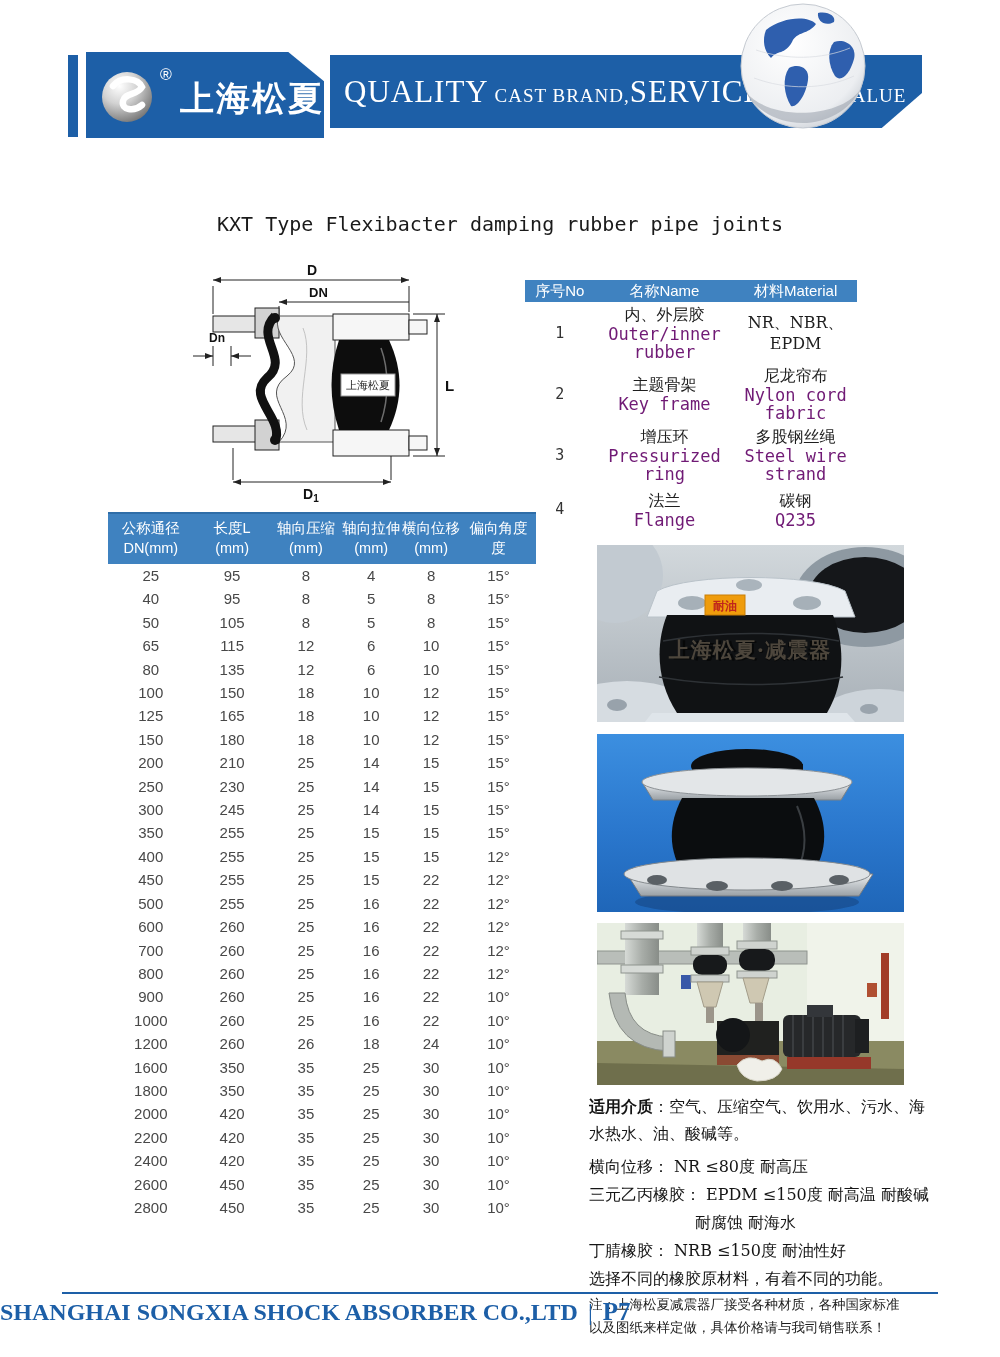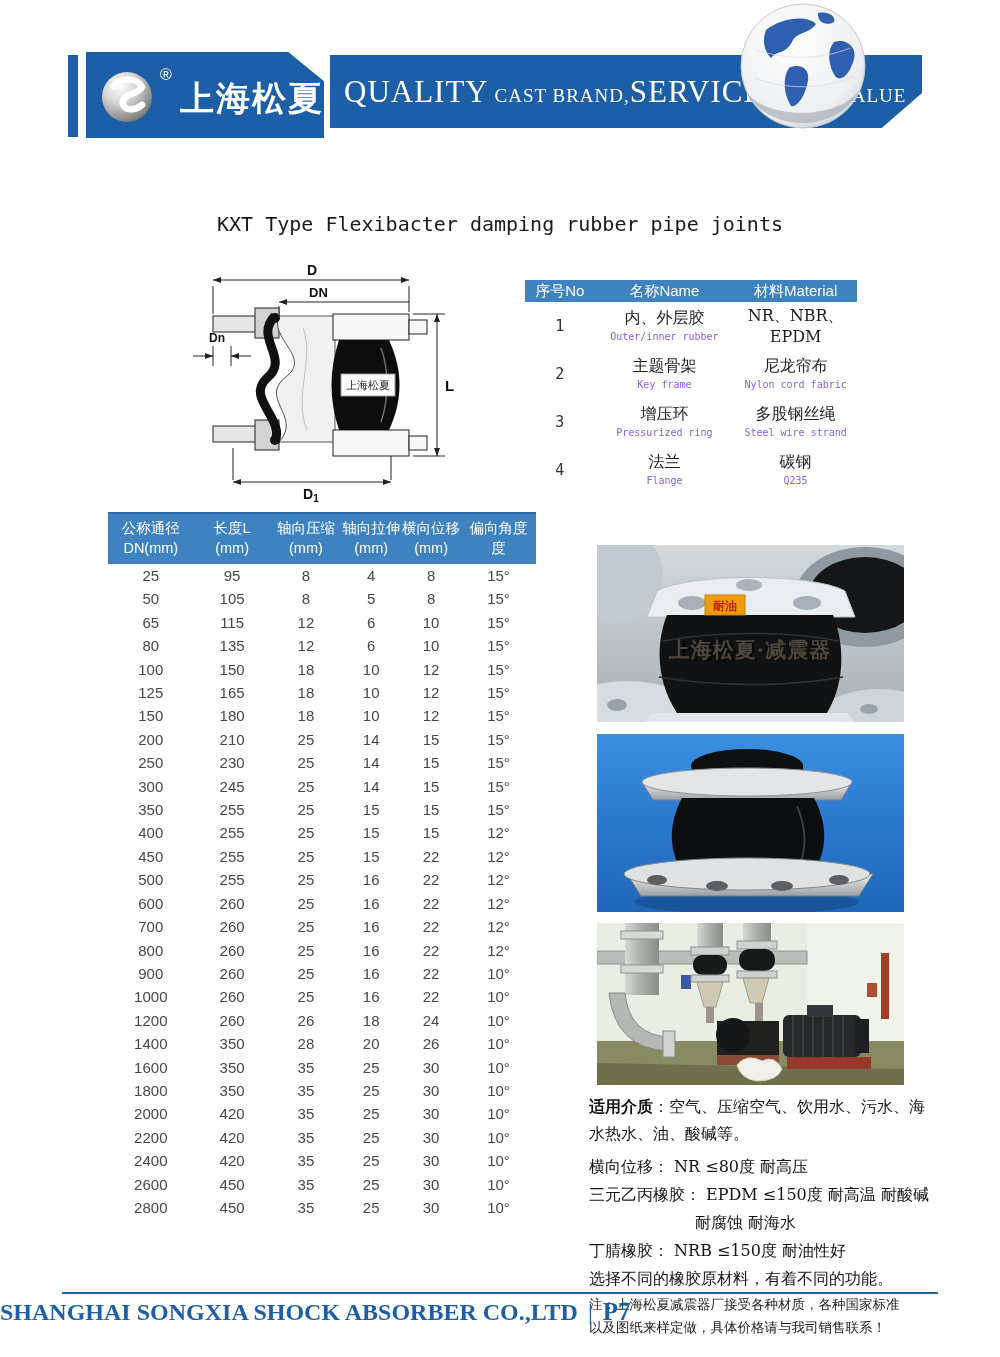--- a/index.html
+++ b/index.html
@@ -28,21 +28,21 @@
 
   
   .drawing{position:absolute;left:183px;top:258px;width:335px;height:246px;}
 
   
   .materials{position:absolute;left:525px;top:280px;width:332px;border-collapse:collapse;table-layout:fixed;}
   .materials th{background:var(--table-header-blue,#3f82c0);color:#fff;font-weight:normal;font-size:15px;height:22px;padding:0;}
   .materials td{padding:2px 0;height:44px;vertical-align:middle;text-align:center;}
   .m-no{font-size:15px;color:#333;font-family:"DejaVu Sans Mono","Liberation Mono",monospace;}
   .m-cn{font-size:16px;color:#1e1e1e;font-family:"DejaVu Serif","Liberation Serif",serif;line-height:21px;}
-  .m-en{font-size:10px;color:#8b5cf6;font-family:"DejaVu Sans Mono","Liberation Mono",monospace;line-height:18px;text-align:center;}
+  .m-en{font-size:17px;color:#701a75;font-family:"DejaVu Sans Mono","Liberation Mono",monospace;line-height:18px;text-align:center;}
 
   
   .spec{position:absolute;left:108px;top:512px;width:428px;border-collapse:collapse;table-layout:fixed;}
   .spec th{background:var(--table-header-blue,#3f82c0);border-top:2px solid #2e6da8;color:#fff;font-weight:normal;
            font-size:14.5px;padding:4px 0 6px;}
   .spec th div{line-height:20px;}
   .spec td{font-size:15px;color:#484848;text-align:center;height:23.4px;line-height:23.4px;padding:0;}
 
   
   .photo{position:absolute;left:597px;width:307px;display:block;}
@@ -263,20 +263,28 @@
     <tbody>
         <tr>
           <td>25</td>
           <td>95</td>
           <td>8</td>
           <td>4</td>
           <td>8</td>
           <td>15°</td>
         </tr>
         <tr>
+          <td>40</td>
+          <td>95</td>
+          <td>8</td>
+          <td>5</td>
+          <td>8</td>
+          <td>15°</td>
+        </tr>
+        <tr>
           <td>50</td>
           <td>105</td>
           <td>8</td>
           <td>5</td>
           <td>8</td>
           <td>15°</td>
         </tr>
         <tr>
           <td>65</td>
           <td>115</td>
@@ -412,28 +420,20 @@
           <td>16</td>
           <td>22</td>
           <td>10°</td>
         </tr>
         <tr>
           <td>1200</td>
           <td>260</td>
           <td>26</td>
           <td>18</td>
           <td>24</td>
-          <td>10°</td>
-        </tr>
-        <tr>
-          <td>1400</td>
-          <td>350</td>
-          <td>28</td>
-          <td>20</td>
-          <td>26</td>
           <td>10°</td>
         </tr>
         <tr>
           <td>1600</td>
           <td>350</td>
           <td>35</td>
           <td>25</td>
           <td>30</td>
           <td>10°</td>
         </tr>

